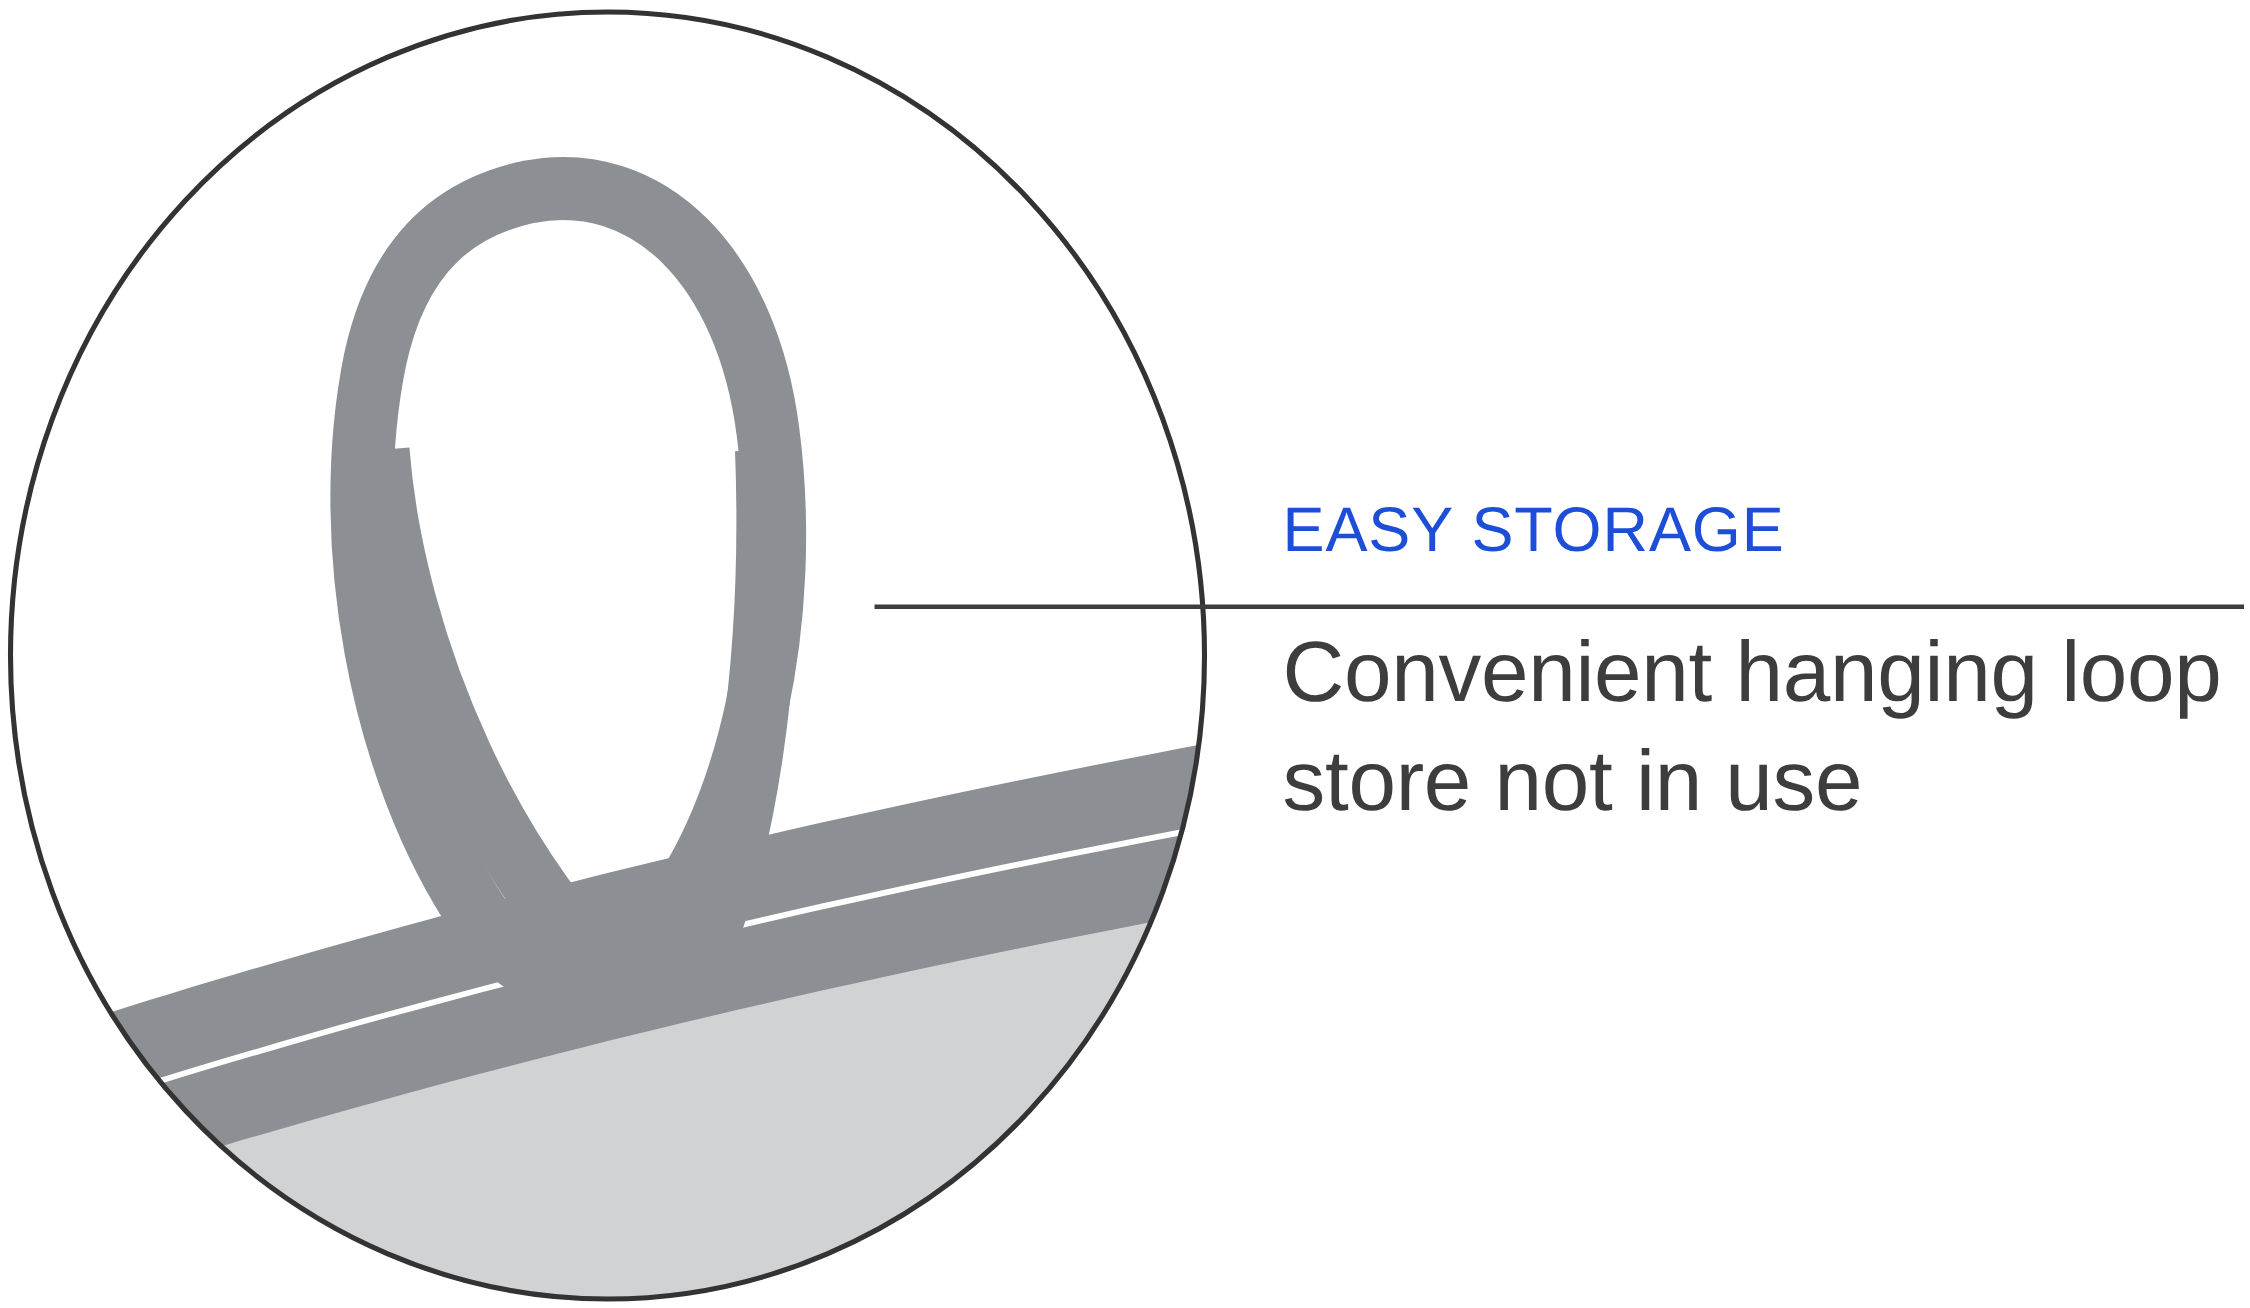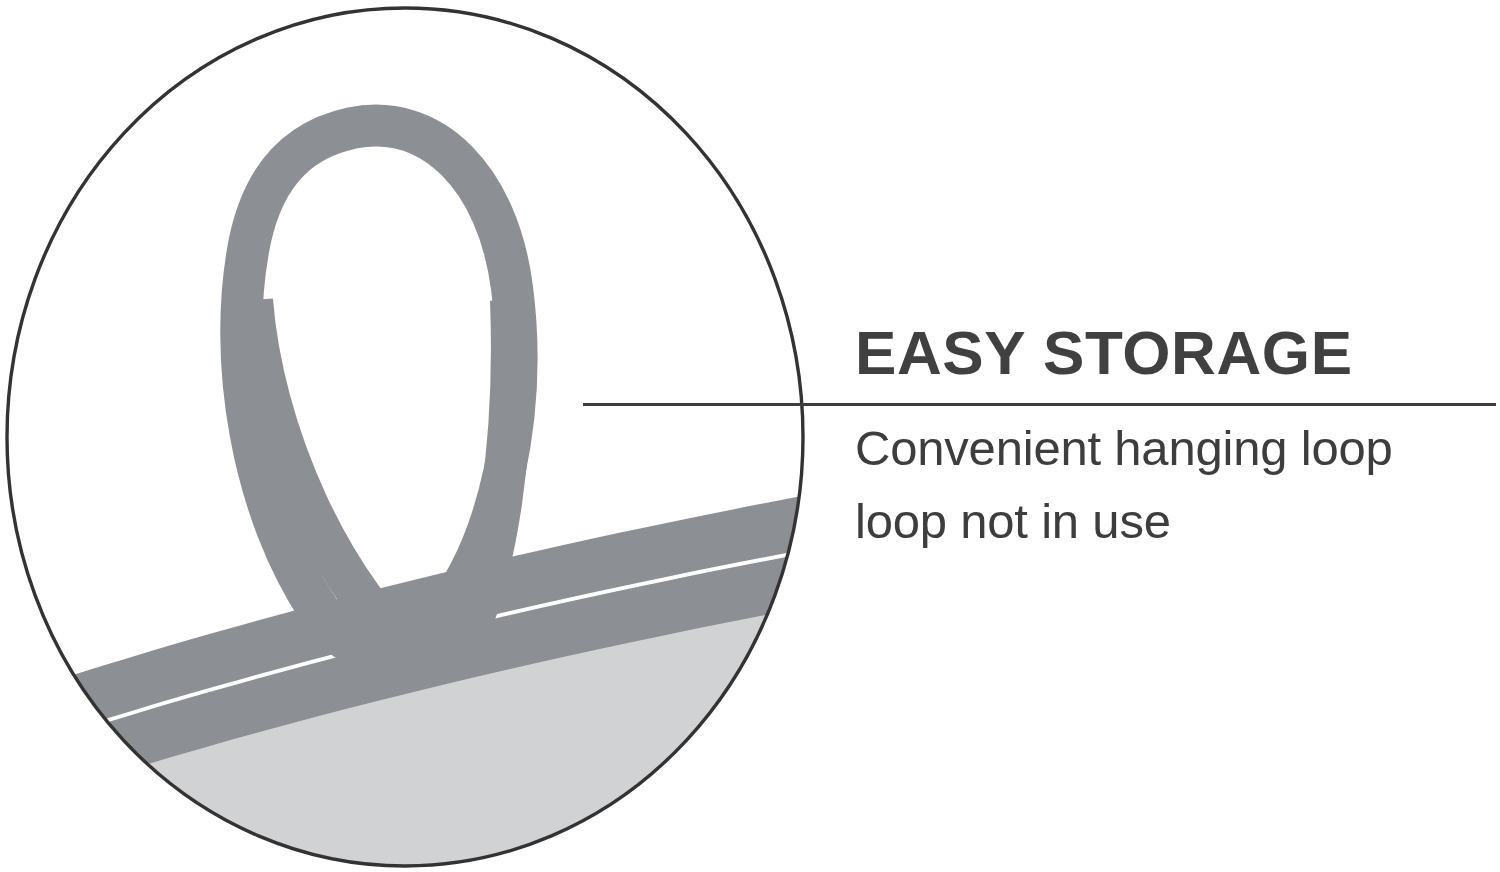--- a/index.html
+++ b/index.html
@@ -48,34 +48,34 @@
   }
 
   
   .text-block {
     position: absolute;
     left: 855px;
     top: 318px;
     width: 645px;
   }
   .headline {
-    font-size: 62px;
+    font-size: 42px;
     line-height: 70px;
-    font-weight: 700;
+    font-weight: 400;
     letter-spacing: 0.6px;
-    color: #404040;
+    color: #1d4ed8;
     white-space: nowrap;
     margin: 0;
     padding: 0;
   }
   .body-copy {
     margin: 0;
     padding: 0;
     margin-top: 24px;
-    font-size: 49px;
+    font-size: 57px;
     line-height: 73px;
     font-weight: 400;
     color: #3d3d3d;
     letter-spacing: -0.2px;
   }
   .body-line {
     display: block;
     white-space: nowrap;
   }
 </style>
@@ -132,17 +132,17 @@
       <ellipse cx="405" cy="437" rx="398" ry="429" fill="none" stroke="#333333" stroke-width="3.4"></ellipse>
     </svg>
   </div>
 
   <div class="leader-line"></div>
 
   <div class="text-block">
     <div class="headline">EASY STORAGE</div>
     <div class="body-copy">
       <span class="body-line">Convenient hanging loop</span>
-      <span class="body-line">loop not in use</span>
+      <span class="body-line">store not in use</span>
     </div>
   </div>
 
 </div>
 
 </body></html>

